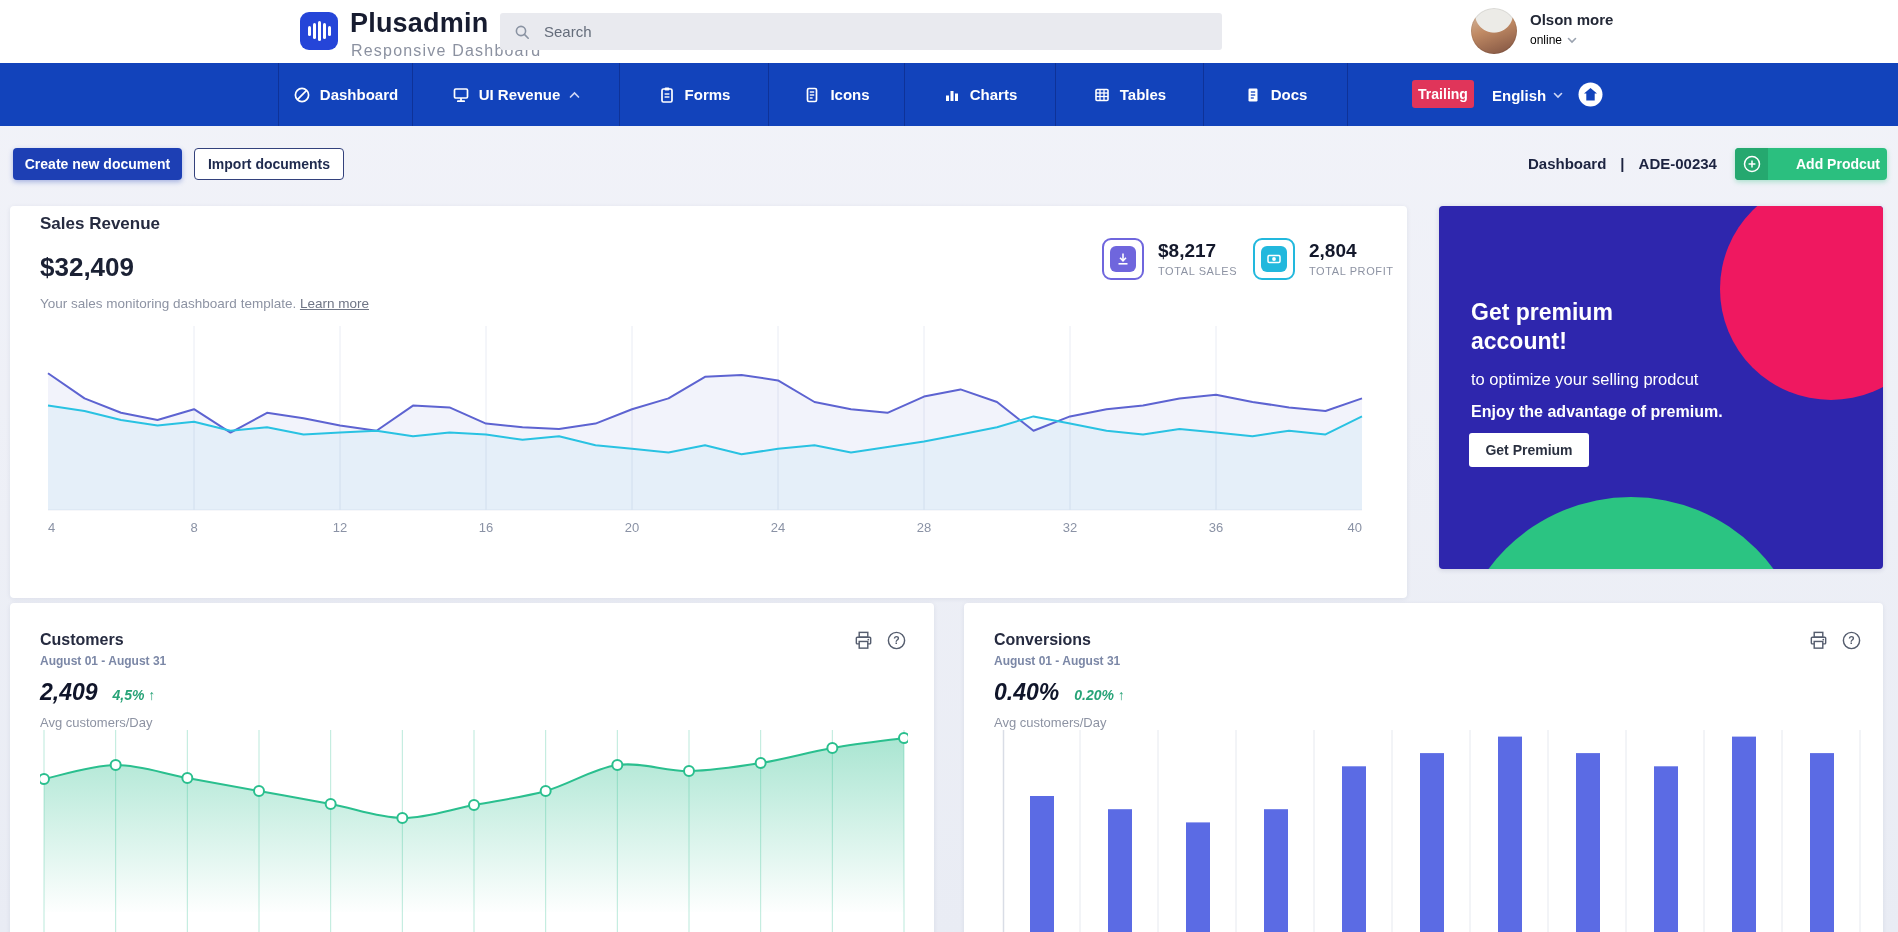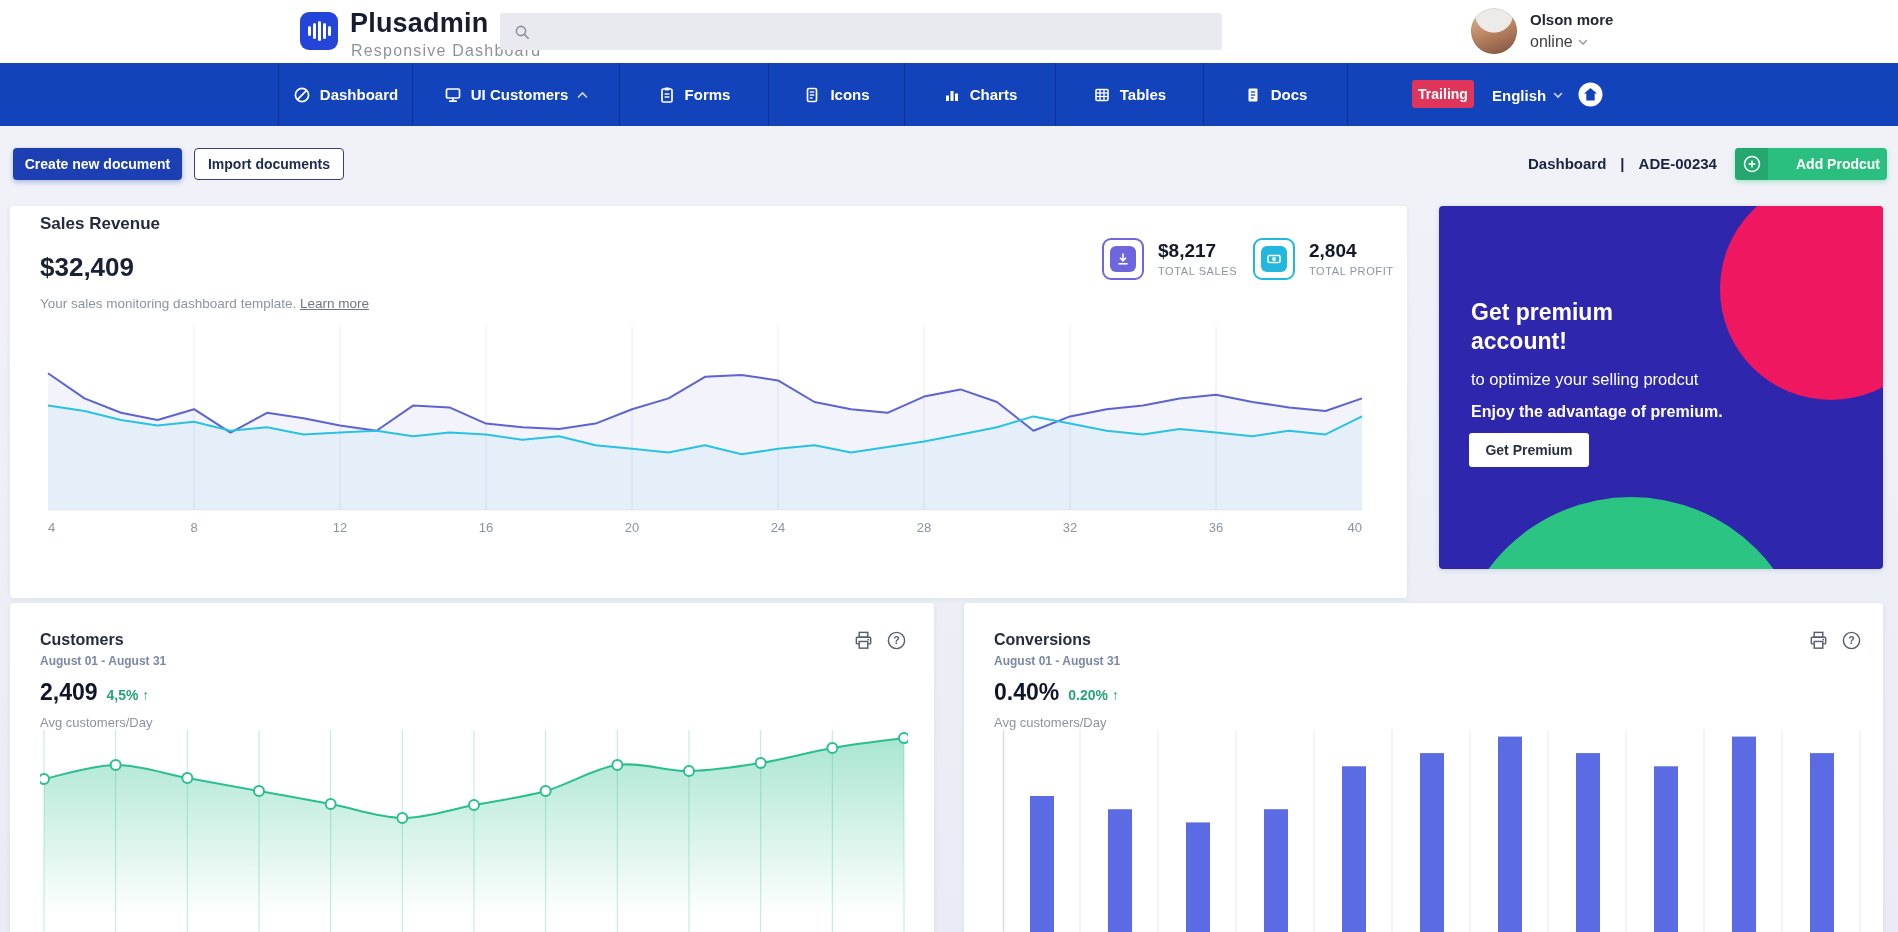--- a/index.html
+++ b/index.html
@@ -20,21 +20,21 @@
     display:flex;align-items:center;padding:0 14px;box-sizing:border-box;gap:12px;}
   .search-box input{border:0;outline:0;background:transparent;font-size:15px;color:#3c4352;width:600px;
     font-family:"Liberation Sans",sans-serif;}
   .search-box input::placeholder{color:#646c7a;}
   .avatar{left:1471px;top:8px;width:46px;height:46px;border-radius:50%;overflow:hidden;
     background:
       radial-gradient(circle at 50% 12%, #ecebe7 0 40%, rgba(0,0,0,0) 42%),
       linear-gradient(160deg,#d9c2ad 0%,#c08a64 45%,#7e5140 100%);
     box-shadow:inset 0 0 0 1px rgba(0,0,0,.08);}
   .user-name{left:1530px;top:11px;font-size:15px;font-weight:700;color:#232836;}
-  .user-status{left:1530px;top:33px;font-size:16px;color:#404040;display:flex;align-items:center;gap:5px;}
+  .user-status{left:1530px;top:33px;font-size:12px;color:#000000;display:flex;align-items:center;gap:5px;}
   
   .navbar{left:0;top:63px;width:1898px;height:63px;background:#1243bb;}
   .nav-items{position:absolute;left:278px;top:0;height:63px;display:flex;}
   .nav-item{height:63px;display:flex;align-items:center;justify-content:center;gap:9px;
     border-right:1px solid rgba(8,24,94,.38);color:#fff;font-size:15px;font-weight:700;cursor:pointer;}
   .nav-item:first-child{border-left:1px solid rgba(8,24,94,.38);}
   .nav-badge{left:1412px;top:80px;width:62px;height:28px;background:#e0355a;border-radius:3px;color:#fff;
     font-size:14px;font-weight:700;display:flex;align-items:center;justify-content:center;}
   .nav-lang{left:1492px;top:72px;height:46px;display:flex;align-items:center;gap:7px;color:#fff;
     font-size:15px;font-weight:700;}
@@ -72,21 +72,21 @@
   .premium-title{left:32px;top:92px;width:230px;font-size:23px;font-weight:700;color:#fff;line-height:1.25;}
   .premium-sub{left:32px;top:164px;font-size:16.5px;color:#fff;}
   .premium-note{left:32px;top:197px;font-size:16px;font-weight:700;color:#fff;}
   .premium-btn{left:30px;top:227px;width:120px;height:34px;background:#fff;border-radius:3px;color:#2a3040;
     font-size:14px;font-weight:700;display:flex;align-items:center;justify-content:center;cursor:pointer;}
   
   .customers-card{left:10px;top:603px;width:924px;height:500px;overflow:hidden;}
   .conversions-card{left:964px;top:603px;width:919px;height:500px;overflow:hidden;}
   .panel-title{left:30px;top:28px;font-size:16px;font-weight:700;color:#262b40;}
   .panel-period{left:30px;top:51px;font-size:12px;font-weight:700;color:#7b87a6;}
-  .panel-metric{left:30px;top:76px;display:flex;align-items:baseline;gap:9px;}
+  .panel-metric{left:30px;top:76px;display:flex;align-items:baseline;gap:15px;font-style:italic;}
   .panel-value{font-size:23px;font-weight:700;color:#10152a;}
   .panel-delta{font-size:14px;font-weight:600;color:#27a377;}
   .panel-caption{left:30px;top:112px;font-size:13px;color:#8d93a3;}
   .panel-icons{top:27px;display:flex;gap:12px;}
   .chart-wrap{position:absolute;}
   svg{display:block;}
 </style>
 </head>
 <body>
 
@@ -101,20 +101,21 @@
   <div class="abs logo-title">Plusadmin</div>
   <div class="abs logo-sub">Responsive Dashboard</div>
 
   <div class="abs search-box">
     <span>
       <svg width="16" height="16" viewBox="0 0 16 16">
           <circle cx="7" cy="7" r="4.6" fill="none" stroke="#8a93a2" stroke-width="1.6"></circle>
           <line x1="10.4" y1="10.4" x2="14.2" y2="14.2" stroke="#8a93a2" stroke-width="1.6" stroke-linecap="round"></line>
         </svg>
     </span>
+    <input type="text" placeholder="Search" style="">
   </div>
 
   <div class="abs avatar"></div>
   <div class="abs user-name">Olson more</div>
   <div class="abs user-status">
     <span>online</span>
     <span>
       <svg width="10" height="7" viewBox="0 0 10 7">
           <path d="M1.5 1.5 L5 5 L8.5 1.5" fill="none" stroke="#9aa2af" stroke-width="1.6" stroke-linecap="round"></path>
         </svg>
@@ -134,21 +135,21 @@
       <span>Dashboard</span>
     </div>
     <div class="nav-item" style="width:206px">
       <span>
         <svg width="18" height="18" viewBox="0 0 18 18">
             <rect x="2.5" y="3" width="13" height="9" rx="1.2" fill="none" stroke="#fff" stroke-width="1.7"></rect>
             <line x1="9" y1="12" x2="9" y2="15" stroke="#fff" stroke-width="1.7"></line>
             <line x1="5.8" y1="15.2" x2="12.2" y2="15.2" stroke="#fff" stroke-width="1.7" stroke-linecap="round"></line>
           </svg>
       </span>
-      <span>UI Customers</span>
+      <span>UI Revenue</span>
       <span>
         <svg width="11" height="8" viewBox="0 0 11 8">
             <path d="M1.5 6 L5.5 2 L9.5 6" fill="none" stroke="#cfd6f5" stroke-width="1.7" stroke-linecap="round"></path>
           </svg>
       </span>
     </div>
     <div class="nav-item" style="width:148px">
       <span>
         <svg width="18" height="18" viewBox="0 0 18 18">
             <rect x="4" y="3" width="10" height="13" rx="1.4" fill="none" stroke="#fff" stroke-width="1.7"></rect>

